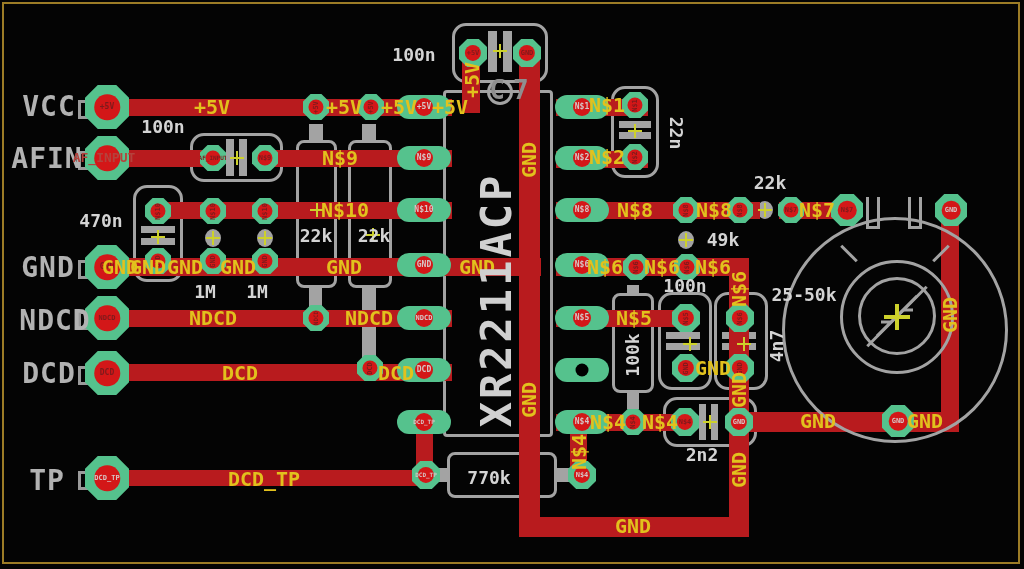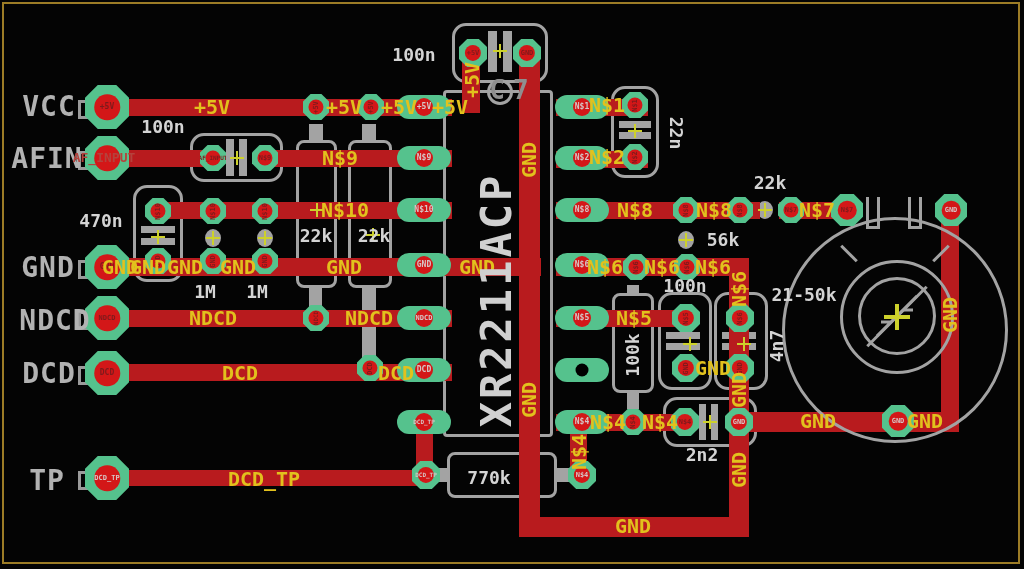--- a/index.html
+++ b/index.html
@@ -437,23 +437,23 @@
 
   <b class="lbl wl" style="left:414px;top:55px">100n</b>
   <b class="lbl wl" style="left:163px;top:127px">100n</b>
   <b class="lbl wl" style="left:101px;top:221px">470n</b>
   <b class="lbl wl" style="left:205px;top:292px">1M</b>
   <b class="lbl wl" style="left:257px;top:292px">1M</b>
   <b class="lbl wl" style="left:316px;top:236px">22k</b>
   <b class="lbl wl" style="left:374px;top:236px">22k</b>
   <b class="lbl wl v90" style="left:676px;top:133px">22n</b>
   <b class="lbl wl" style="left:770px;top:183px">22k</b>
-  <b class="lbl wl" style="left:723px;top:240px">56k</b>
+  <b class="lbl wl" style="left:723px;top:240px">49k</b>
   <b class="lbl wl v" style="left:633px;top:355px">100k</b>
   <b class="lbl wl" style="left:685px;top:286px">100n</b>
   <b class="lbl wl v" style="left:777px;top:346px">4n7</b>
   <b class="lbl wl" style="left:702px;top:455px">2n2</b>
   <b class="lbl wl" style="left:489px;top:478px">770k</b>
-  <b class="lbl wl" style="left:804px;top:295px">21-50k</b>
+  <b class="lbl wl" style="left:804px;top:295px">25-50k</b>
 
   <b class="lbl c7" style="left:513px;top:90px">C7</b>
   <b class="lbl v part" style="left:497px;top:300px">XR2211ACP</b>
 </div>
 
 </body></html>

